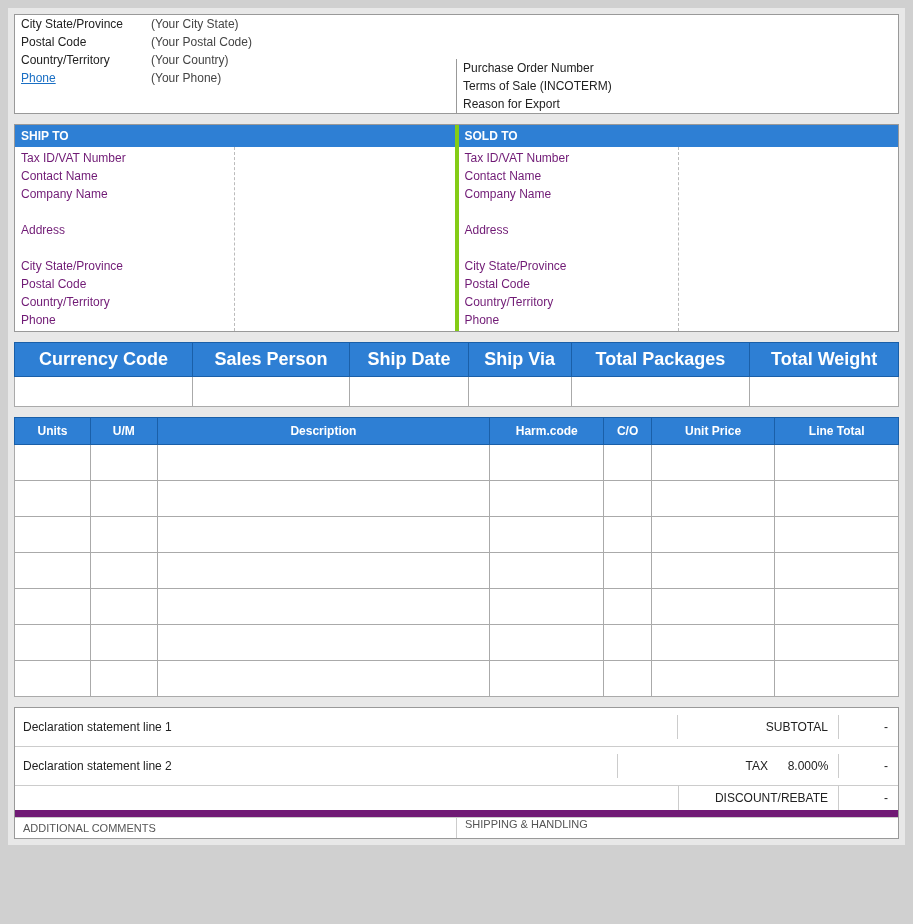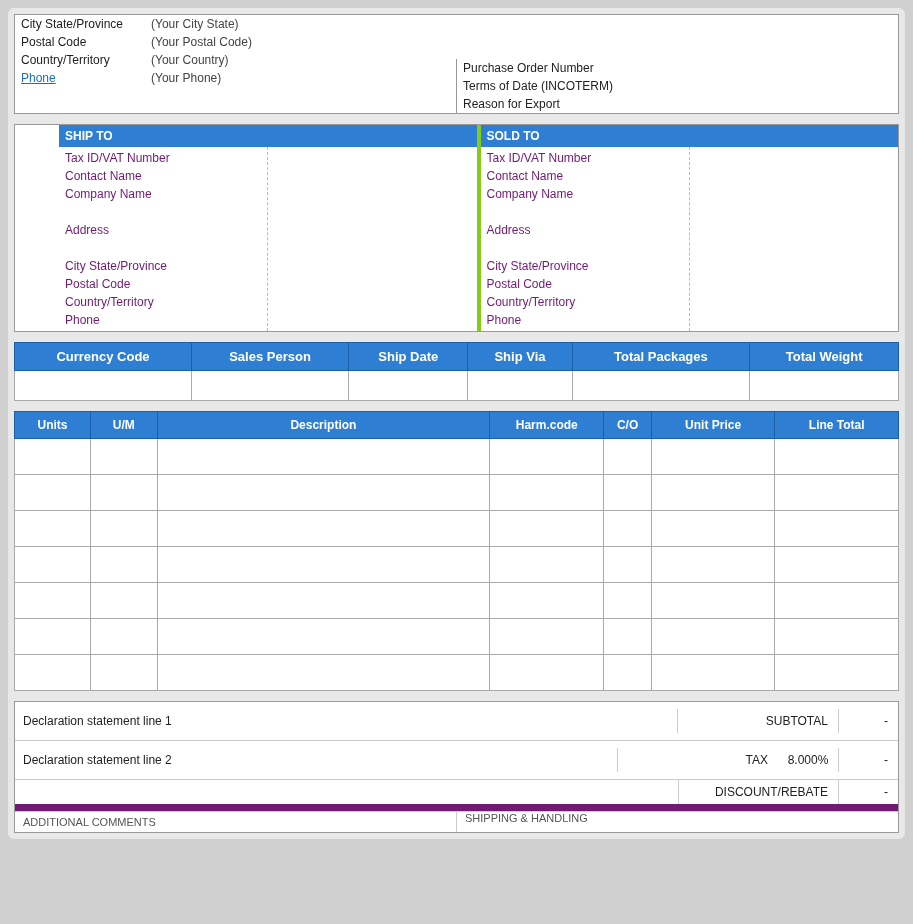--- a/index.html
+++ b/index.html
@@ -5,21 +5,20 @@
     * { box-sizing: border-box; margin: 0; padding: 0; }
     body {
       font-family: Arial, sans-serif;
       font-size: 12px;
       background: #d0d0d0;
       padding: 8px;
     }
     .page {
       background: #e8e8e8;
       padding: 6px;
-      border-radius: 6px;
     }
     
     .address-section {
       display: flex;
       border: 1px solid #999;
       background: white;
       margin-bottom: 10px;
     }
     .address-half {
       flex: 1;
@@ -50,21 +49,20 @@
       color: white;
       font-weight: bold;
       padding: 4px 6px;
       font-size: 12px;
     }
     .ship-to-section {
       display: flex;
       border: 1px solid #999;
       background: white;
       margin-bottom: 10px;
-      padding-left: 44px;
     }
     .ship-sold-half {
       flex: 1;
     }
     .ship-sold-half + .ship-sold-half {
       border-left: 4px solid #84cc16;
     }
     .ship-sold-body {
       display: flex;
     }
@@ -88,21 +86,21 @@
       margin-bottom: 10px;
       border: 1px solid #999;
     }
     .shipping-table th {
       background: #2e7fd4;
       color: white;
       font-weight: bold;
       padding: 6px 4px;
       text-align: center;
       border: 1px solid #1a5fa8;
-      font-size: 13px;
+      font-size: 18px;
     }
     .shipping-table td {
       background: white;
       padding: 10px 4px;
       border: 1px solid #aaa;
       height: 30px;
     }
     
     .items-table {
       width: 100%;
@@ -224,21 +222,21 @@
       <div class="address-row">
         <span class="address-label address-link">Phone</span>
         <span class="address-value">(Your Phone)</span>
       </div>
     </div>
     <div class="address-half">
       <div class="address-row">
         <span class="address-label">Purchase Order Number</span>
       </div>
       <div class="address-row">
-        <span class="address-label">Terms of Date (INCOTERM)</span>
+        <span class="address-label">Terms of Sale (INCOTERM)</span>
       </div>
       <div class="address-row">
         <span class="address-label">Reason for Export</span>
       </div>
     </div>
   </div>
 
   <div class="ship-to-section">
     <div class="ship-sold-half">
       <div class="section-header">SHIP TO</div>

